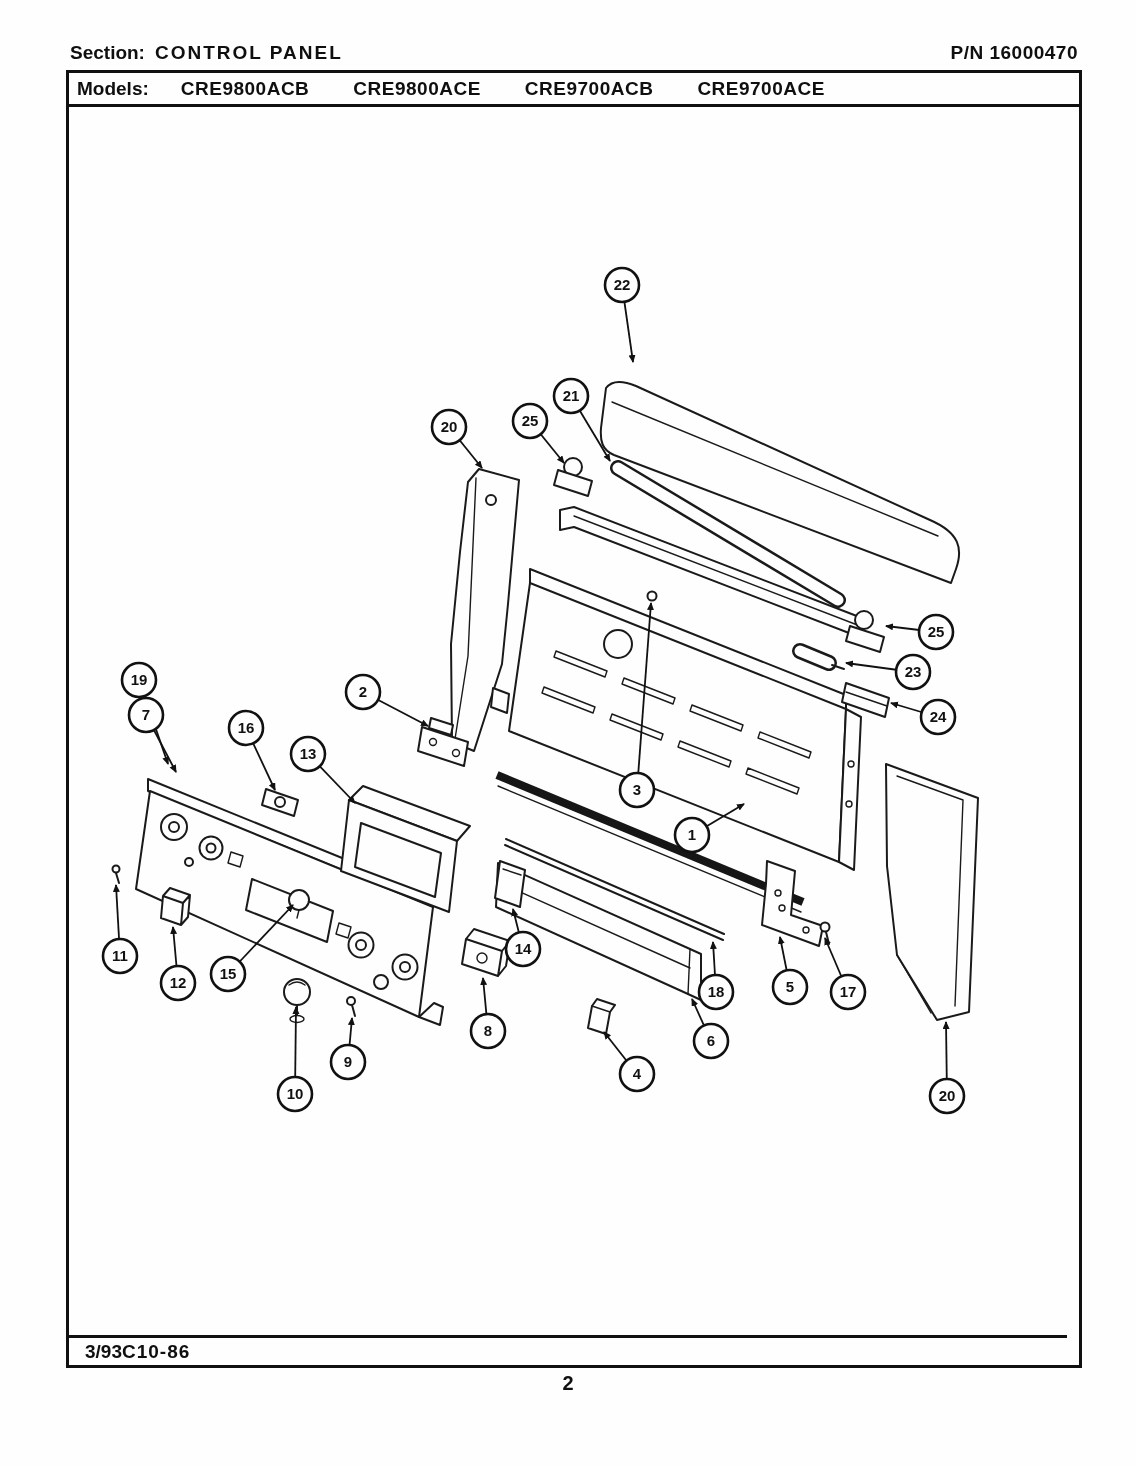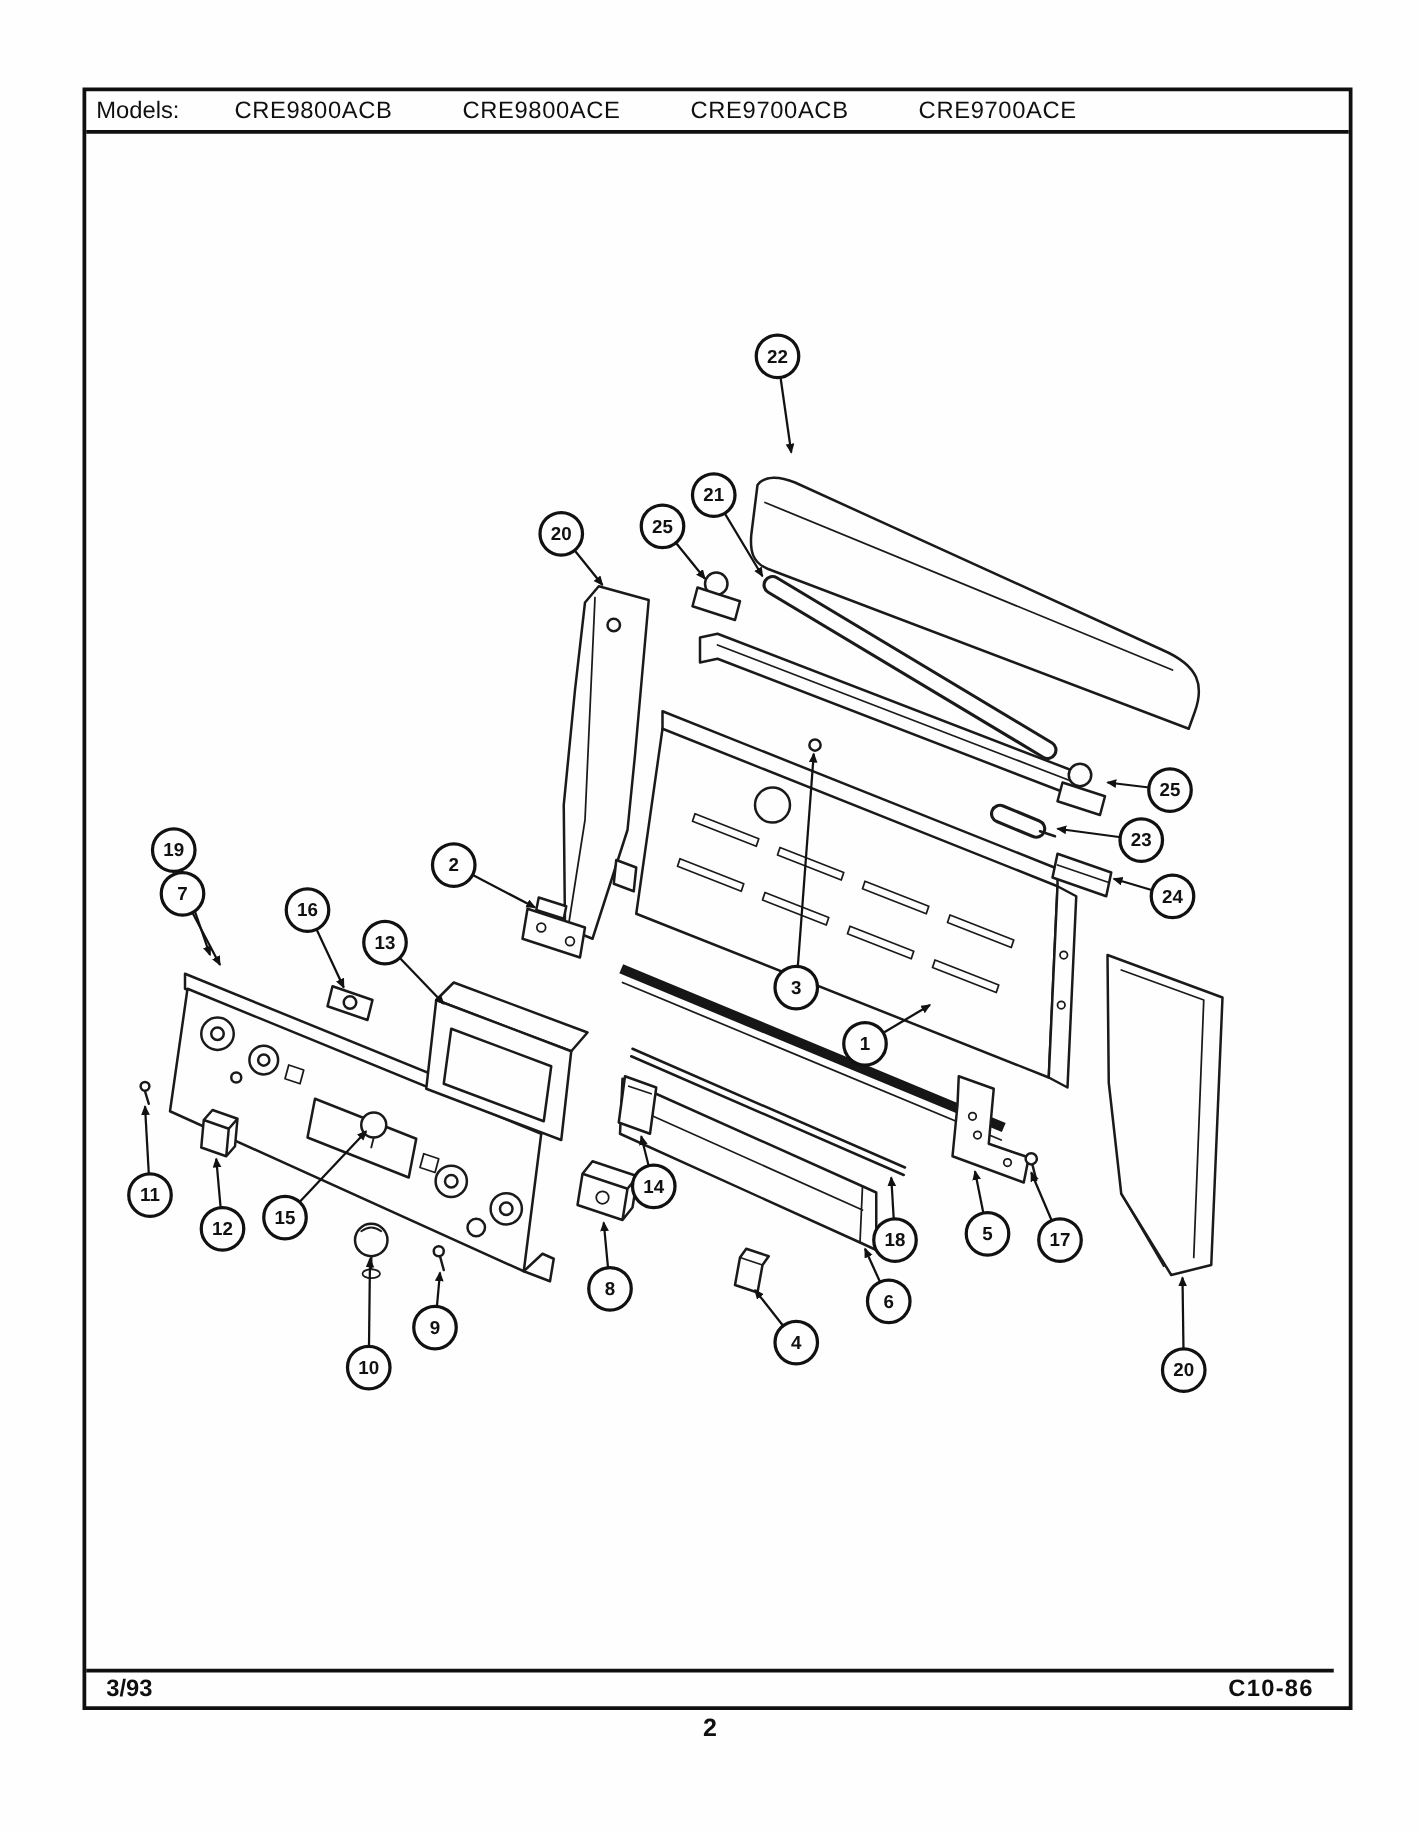--- a/index.html
+++ b/index.html
@@ -24,35 +24,35 @@
     width:1010px;height:1292px;
     border:3px solid #101010;
     box-sizing:content-box;
     background:#fefefe;
   }
   .models-row{
     height:31px;
     border-bottom:3px solid #101010;
     display:flex;align-items:center;
     padding-left:8px;
-    font-weight:400;font-size:19px;
-    gap:16px;
+    font-weight:700;font-size:19px;
+    gap:4px;
   }
   .models-row .mlabel{margin-right:28px;}
   .models-row .mname{margin-right:40px;letter-spacing:0.5px;text-align:center;}
   .diagram-wrap{
     position:absolute;left:0;top:36px;
     width:1004px;height:1225px;
   }
   svg{display:block;}
   .footer-row{
     position:absolute;left:0;right:12px;bottom:0;
     height:27px;
     border-top:3px solid #101010;
-    display:flex;justify-content:space-between;align-items:center;
+    display:flex;align-items:center;
     padding:0 16px;
     font-weight:700;
   }
   .f-date{font-size:19px;}
   .f-code{font-size:19px;letter-spacing:1px;}
   .page-num{
     position:absolute;left:0;right:0;top:1372px;
     text-align:center;font-weight:700;font-size:20px;
   }
   
@@ -64,20 +64,27 @@
   .xthick{stroke:#161616;stroke-width:8;fill:none;stroke-linecap:butt;}
   .leader{stroke:#111;stroke-width:1.8;fill:none;marker-end:url(#arr);}
   .balloon{fill:#fefefe;stroke:#111;stroke-width:2.6;}
   .bnum{font-family:"Liberation Sans",sans-serif;font-weight:700;font-size:15px;fill:#111;text-anchor:middle;}
 </style>
 </head>
 <body>
 
 <div class="page">
 
+  <div class="header-row">
+    <div class="section-left">
+      <span>Section:</span>
+      <span class="section-title">CONTROL PANEL</span>
+    </div>
+    <div class="pn">P/N 16000470</div>
+  </div>
 
   <div class="main-box">
 
     <div class="models-row">
       <span class="mlabel">Models:</span>
       <span class="mname">CRE9800ACB</span>
       <span class="mname">CRE9800ACE</span>
       <span class="mname">CRE9700ACB</span>
       <span class="mname">CRE9700ACE</span>
     </div>

